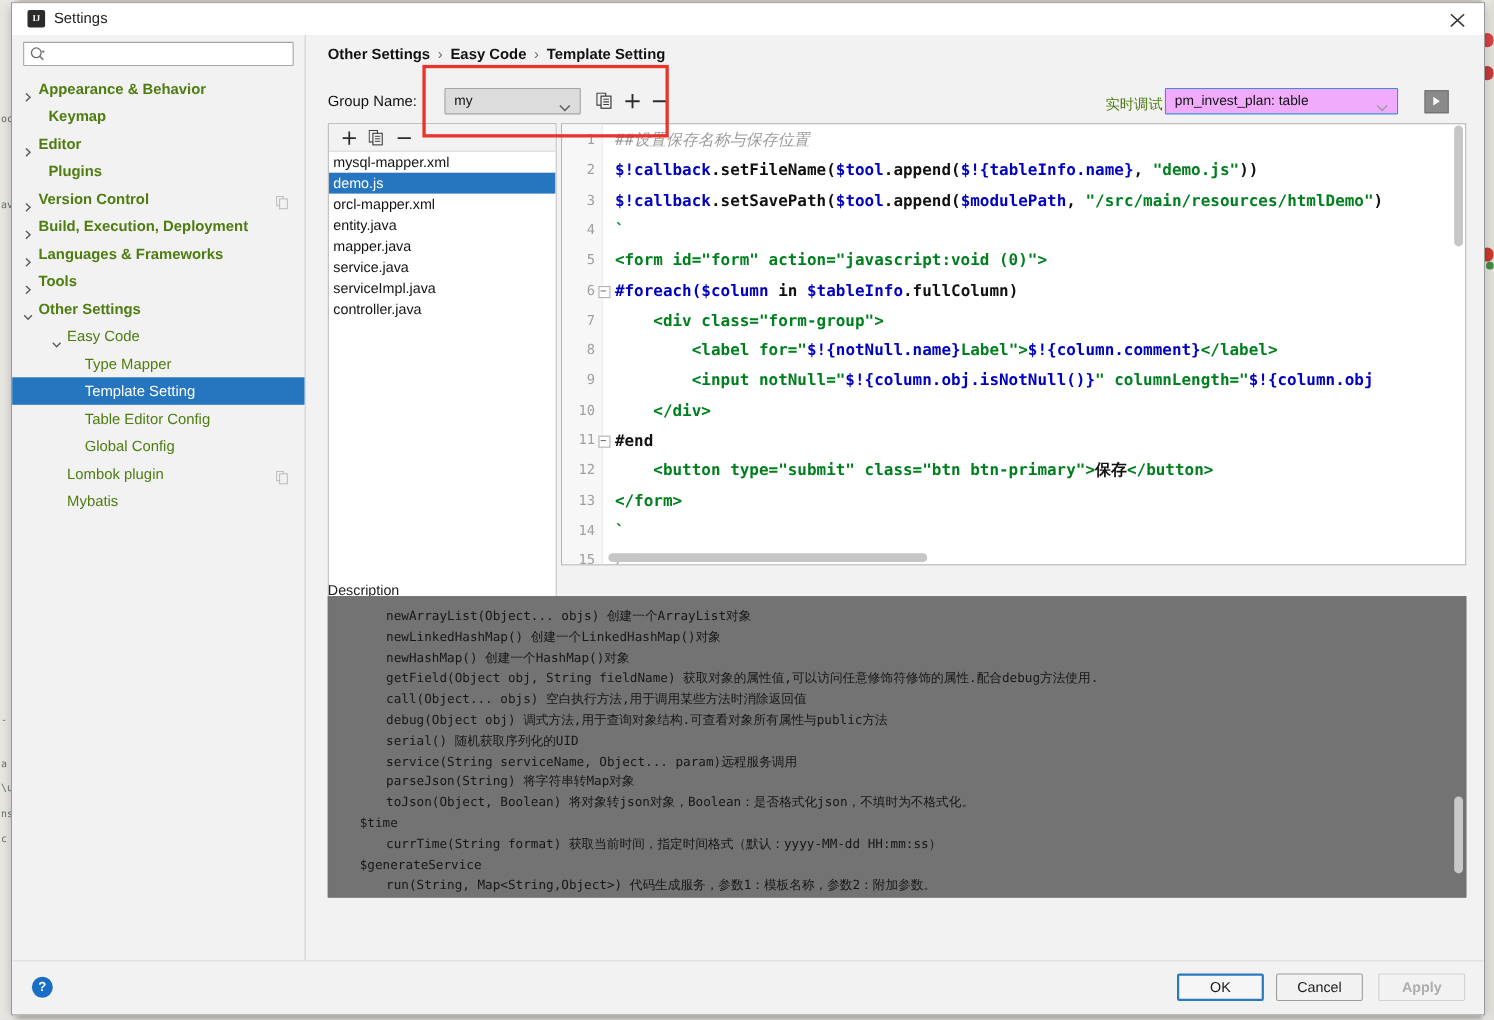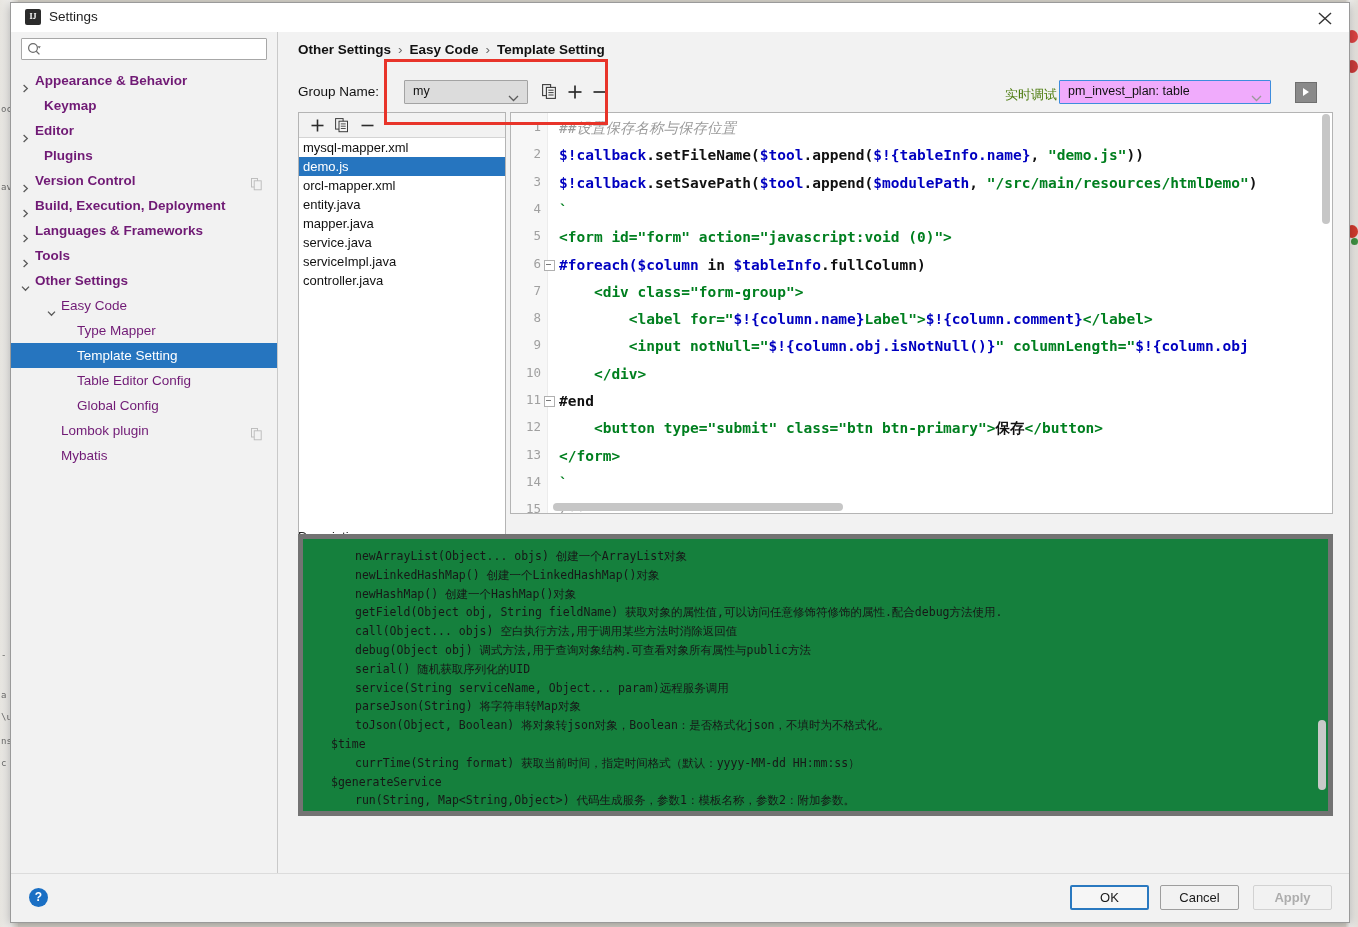--- a/index.html
+++ b/index.html
@@ -61,21 +61,21 @@
   }
   .searchbox .sicon{position:absolute;left:6px;top:4px;}
   .searchbox input{
     position:absolute;left:26px;top:2px;right:4px;height:17px;
     border:0;outline:none;background:transparent;font-size:12px;
     font-family:"Liberation Sans",sans-serif;color:#222;
   }
   .tree{position:absolute;left:0;top:36px;right:0;bottom:0;overflow:hidden;}
   .trow{
     position:relative;height:25px;line-height:25px;white-space:nowrap;
-    font-size:13.5px;color:#701a75;cursor:default;
+    font-size:13.5px;color:#4d7c0f;cursor:default;
   }
   .trow.sel{background:#2675bf;color:#fff;}
   .trow .lbl{position:absolute;}
   .trow.bold .lbl{font-weight:bold;}
   .trow .arrow{
     position:absolute;width:9px;height:9px;top:8px;
   }
   .trow .copyico{position:absolute;right:14px;top:6px;opacity:.55;}
 
   
@@ -142,21 +142,21 @@
   .k-dark{color:#111;}
   .ed-scroll-v{position:absolute;right:1px;top:1px;width:10px;bottom:12px;}
   .ed-scroll-v .thumb{position:absolute;left:1px;top:0;width:8px;height:110px;background:#c6c6c6;border-radius:4px;}
   .ed-scroll-h{position:absolute;left:42px;right:12px;bottom:1px;height:10px;}
   .ed-scroll-h .thumb{position:absolute;left:0;top:1px;width:290px;height:8px;background:#c6c6c6;border-radius:4px;}
 
   
   .desc-title{position:absolute;left:20px;bottom:330px;font-size:13px;color:#222;}
   .descbox{
     position:absolute;left:20px;right:16px;bottom:58px;height:272px;
-    background:#15803d;border:5px solid #737373;overflow:hidden;
+    background:#737373;border:1px solid #737373;overflow:hidden;
   }
   .dline{
     position:absolute;white-space:pre;
     font-family:"DejaVu Sans Mono",monospace;font-size:11.5px;color:#171717;line-height:19px;
   }
   .dsc-scroll{position:absolute;right:1px;top:1px;width:10px;bottom:1px;}
   .dsc-scroll .thumb{position:absolute;left:1px;top:180px;width:8px;height:70px;background:#c9c9c9;border-radius:4px;}
 
   
   .footer{position:absolute;left:0;right:0;bottom:0;height:48px;background:#f2f2f2;border-top:1px solid #dcdcdc;}
@@ -422,21 +422,21 @@
               <span class="gn" style="top: 388.2px;">15</span>
             </div>
           <div class="codearea" id="codearea">
               <div class="cline cmt" style="top: 6px; left: 6px;"><span class="">##设置保存名称与保存位置</span></div>
               <div class="cline" style="top: 33.3px; left: 6px;"><span class="k-blue">$!callback</span><span class="k-dark">.setFileName(</span><span class="k-blue">$tool</span><span class="k-dark">.append(</span><span class="k-blue">$!{tableInfo.name}</span><span class="k-dark">, </span><span class="k-green">"demo.js"</span><span class="k-dark">))</span></div>
               <div class="cline" style="top: 60.6px; left: 6px;"><span class="k-blue">$!callback</span><span class="k-dark">.setSavePath(</span><span class="k-blue">$tool</span><span class="k-dark">.append(</span><span class="k-blue">$modulePath</span><span class="k-dark">, </span><span class="k-green">"/src/main/resources/htmlDemo"</span><span class="k-dark">)</span></div>
               <div class="cline" style="top: 87.9px; left: 6px;"><span class="k-green">`</span></div>
               <div class="cline" style="top: 115.2px; left: 6px;"><span class="k-green">&lt;form id="form" action="javascript:void (0)"&gt;</span></div>
               <div class="cline" style="top: 142.5px; left: 6px;"><span class="k-blue">#foreach(</span><span class="k-blue">$column</span><span class="k-dark"> in </span><span class="k-blue">$tableInfo</span><span class="k-dark">.fullColumn</span><span class="k-dark">)</span></div>
               <div class="cline" style="top: 169.8px; left: 6px;"><span class="k-green">    &lt;div class="form-group"&gt;</span></div>
-              <div class="cline" style="top: 197.1px; left: 6px;"><span class="k-green">        &lt;label for="</span><span class="k-blue">$!{column.name}</span><span class="k-green">Label"&gt;</span><span class="k-blue">$!{column.comment}</span><span class="k-green">&lt;/label&gt;</span></div>
+              <div class="cline" style="top: 197.1px; left: 6px;"><span class="k-green">        &lt;label for="</span><span class="k-blue">$!{notNull.name}</span><span class="k-green">Label"&gt;</span><span class="k-blue">$!{column.comment}</span><span class="k-green">&lt;/label&gt;</span></div>
               <div class="cline" style="top: 224.4px; left: 6px;"><span class="k-green">        &lt;input notNull="</span><span class="k-blue">$!{column.obj.isNotNull()}</span><span class="k-green">" columnLength="</span><span class="k-blue">$!{column.obj</span></div>
               <div class="cline" style="top: 251.7px; left: 6px;"><span class="k-green">    &lt;/div&gt;</span></div>
               <div class="cline" style="top: 279px; left: 6px;"><span class="k-dark">#end</span></div>
               <div class="cline" style="top: 306.3px; left: 6px;"><span class="k-green">    &lt;button type="submit" class="btn btn-primary"&gt;</span><span class="k-dark">保存</span><span class="k-green">&lt;/button&gt;</span></div>
               <div class="cline" style="top: 333.6px; left: 6px;"><span class="k-green">&lt;/form&gt;</span></div>
               <div class="cline" style="top: 360.9px; left: 6px;"><span class="k-green">`</span></div>
               <div class="cline cmt" style="top: 388.2px; left: 6px;"><span class="">/**</span></div>
             </div>
           <div class="ed-scroll-v">
               <div class="thumb"></div>

